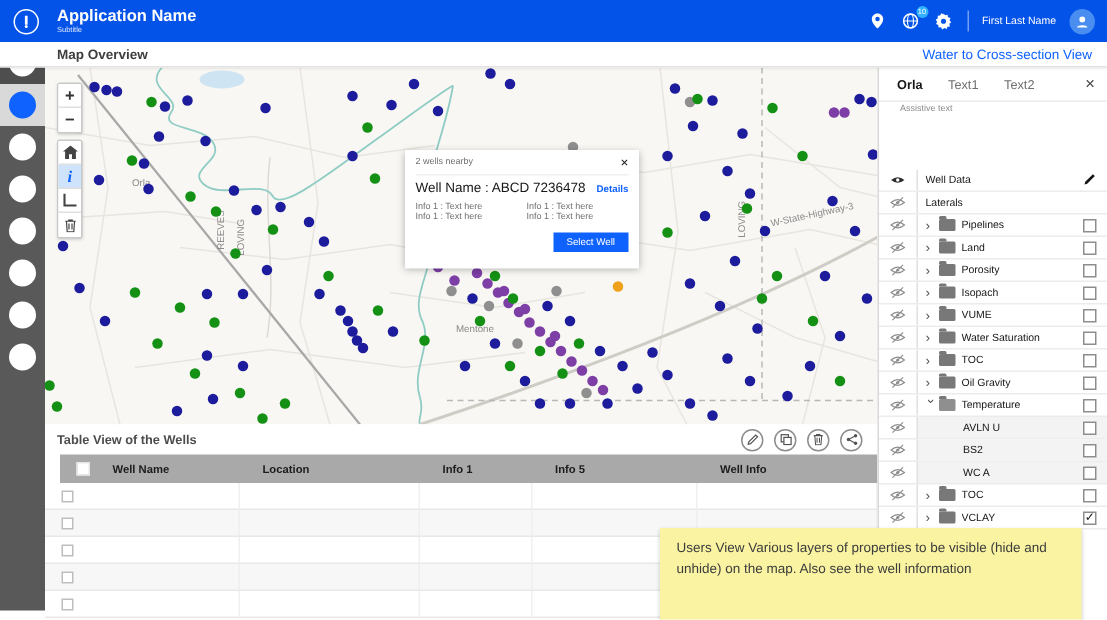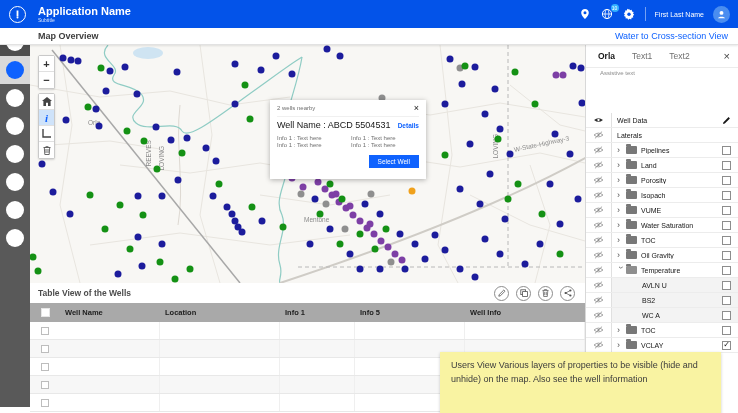--- a/index.html
+++ b/index.html
@@ -90,21 +90,21 @@
   .cbx { width:9px; height:9px; border:1px solid #8d8d8d; background:#fff; margin-right:8px; flex:none; display:flex; align-items:center; justify-content:center; font-size:8px; color:#161616; line-height:8px; cursor:pointer; }
   .pencil { margin-right:8px; color:#161616; flex:none; cursor:pointer; }
 
   
   .tablewrap { position:absolute; left:30px; top:283px; width:555px; height:130px; background:#fff; }
   .table-titlebar { height:20px; display:flex; align-items:center; padding:0 10px 0 8px; }
   .table-title { font-size:8.5px; font-weight:bold; color:#4d4d4d; }
   .t-icons { margin-left:auto; display:flex; gap:7px; }
   .t-icon { width:15px; height:15px; border:1px solid #8d8d8d; border-radius:50%; display:flex; align-items:center; justify-content:center; color:#525252; cursor:pointer; background:#fff; }
   .grid-row { display:grid; grid-template-columns:30px 100px 120px 75px 110px 1fr; align-items:center; }
-  .thead { height:19px; background:var(--table-header,#a9a9a9); }
+  .thead { height:19px; background:var(--table-header,#a9a9a9);margin-left:10px; }
   .th { font-size:7.5px; font-weight:bold; color:#1c1c1c; padding-left:5px; }
   .tbody-row { height:18px; border-bottom:1px solid #e8e8e8; }
   .tbody-row.alt { background:#f7f7f7; }
   .td { font-size:7.5px; color:#161616; padding-left:5px; height:100%; border-right:1px solid #efefef; display:flex; align-items:center; }
   .cbx-cell { display:flex; justify-content:center; align-items:center; height:100%; }
   .hcbx { width:9px; height:9px; background:#fff; border:1px solid #e6e6e6; cursor:pointer; }
   .rcbx { width:8px; height:8px; background:#fff; border:1px solid #bdbdbd; cursor:pointer; }
 
   
   .note { position:absolute; left:440px; top:352px; width:281px; height:77px; background:var(--note,#f9f3a2); z-index:50; padding:7px 11px; box-shadow:0 1px 3px rgba(0,0,0,.2); }
@@ -401,21 +401,21 @@
           </svg>
       </div>
     </div>
 
     <div class="popup">
       <div class="pp-row1">
         <span class="pp-nearby">2 wells nearby</span>
         <span class="pp-close">×</span>
       </div>
       <div class="pp-row2">
-        <span class="pp-name">Well Name : ABCD 5504531</span>
+        <span class="pp-name">Well Name : ABCD 7236478</span>
         <span class="pp-details">Details</span>
       </div>
       <div class="pp-grid">
         <span class="pp-info">Info 1 : Text here</span>
         <span class="pp-info">Info 1 : Text here</span>
         <span class="pp-info">Info 1 : Text here</span>
         <span class="pp-info">Info 1 : Text here</span>
       </div>
       <div class="pp-btnrow">
         <button class="pp-select">Select Well</button>

